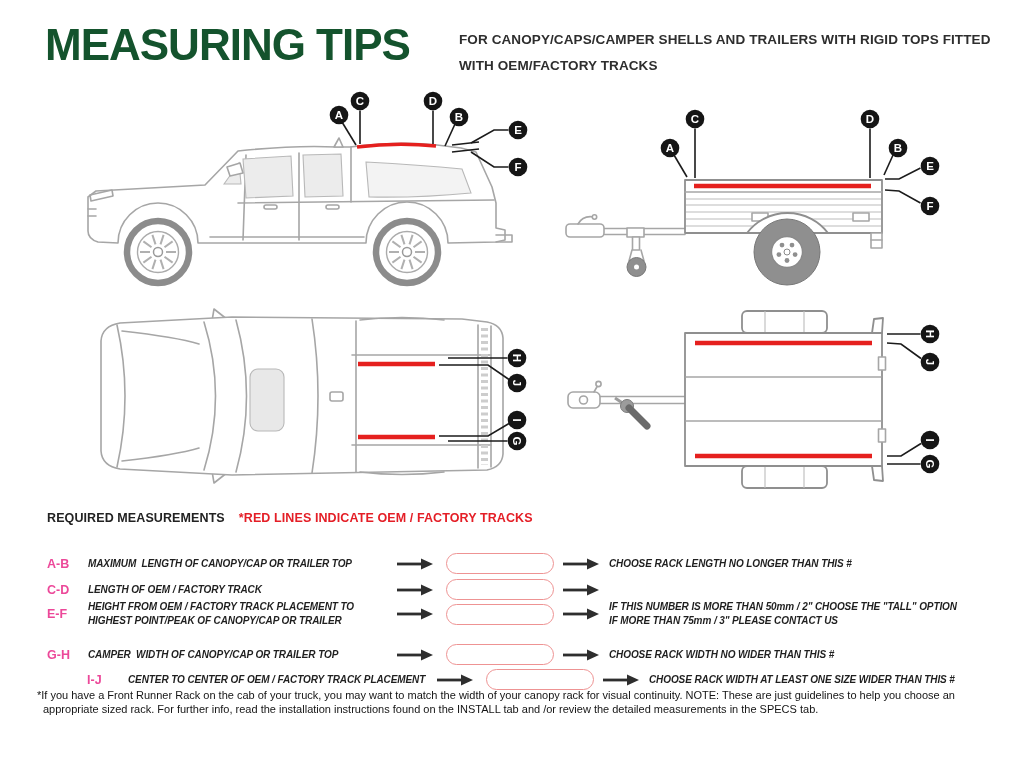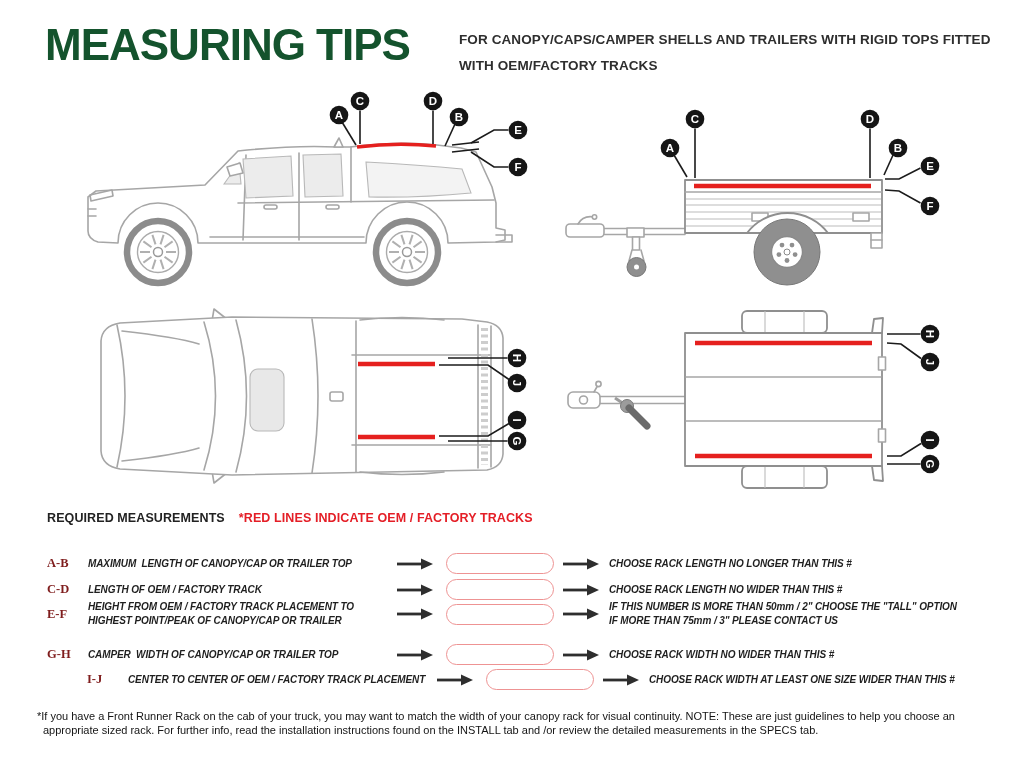--- a/index.html
+++ b/index.html
@@ -25,27 +25,27 @@
   .lblc { fill:#151515; }
   .lblt { fill:#ffffff; font-family:"Liberation Sans","DejaVu Sans",sans-serif;
           font-size:11.5px; font-weight:700; text-anchor:middle; }
 
   .sec-head { position:absolute; left:47px; top:511px; display:flex; gap:14px;
               font-size:12.5px; font-weight:700; letter-spacing:0.1px;text-align:right; }
   .sec-head .red { color:#e41e26; }
 
   .mrow { position:absolute; left:47px; width:970px; display:grid;
           grid-template-columns:41px 309px 49px 117px 46px auto; align-items:center; }
-  .mid    { font-size:12.5px; font-weight:700; color:#7f1d1d;font-family:Liberation Serif, serif; }
+  .mid    { font-size:12.5px; font-weight:700; color:#ec4899; }
   .mdesc, .mguide { font-size:10px; line-height:14px; font-weight:700; color:#1f1f1f;
                     white-space:pre; letter-spacing:-0.1px;font-style:italic; }
   .marrow { line-height:0; }
   .mpill  { width:106px; height:19px; border:1.6px solid #ee9393; border-radius:12px; background:#fff; }
 
-  .footnote { position:absolute; left:37px; top:709px; width:965px; font-size:11px;
+  .footnote { position:absolute; left:37px; top:688px; width:965px; font-size:11px;
               line-height:14px; color:#141414; padding-left:6px; text-indent:-6px; }
 </style>
 </head>
 <body>
 
 <div class="page">
 
   <h1 class="title">MEASURING TIPS</h1>
   <div class="subtitle">FOR CANOPY/CAPS/CAMPER SHELLS AND TRAILERS WITH RIGID TOPS FITTED
 WITH OEM/FACTORY TRACKS</div>
@@ -289,21 +289,20 @@
           <line x1="0" y1="6" x2="25" y2="6" stroke="#2e2e2e" stroke-width="2.8"></line>
           <polygon points="24,0.5 36,6 24,11.5" fill="#2e2e2e"></polygon>
         </svg></div>
     <div>
         <div class="mpill"></div>
       </div>
     <div class="marrow"><svg width="36" height="12" viewBox="0 0 36 12">
           <line x1="0" y1="6" x2="25" y2="6" stroke="#2e2e2e" stroke-width="2.8"></line>
           <polygon points="24,0.5 36,6 24,11.5" fill="#2e2e2e"></polygon>
         </svg></div>
-    <div class="mguide">CHOOSE RACK LENGTH NO WIDER THAN THIS #</div>
   </div>
 
   <div class="mrow" style="top:600px;">
     <div class="mid">E-F</div>
     <div class="mdesc">HEIGHT FROM OEM / FACTORY TRACK PLACEMENT TO
 HIGHEST POINT/PEAK OF CANOPY/CAP OR TRAILER</div>
     <div class="marrow"><svg width="36" height="12" viewBox="0 0 36 12">
           <line x1="0" y1="6" x2="25" y2="6" stroke="#2e2e2e" stroke-width="2.8"></line>
           <polygon points="24,0.5 36,6 24,11.5" fill="#2e2e2e"></polygon>
         </svg></div>

